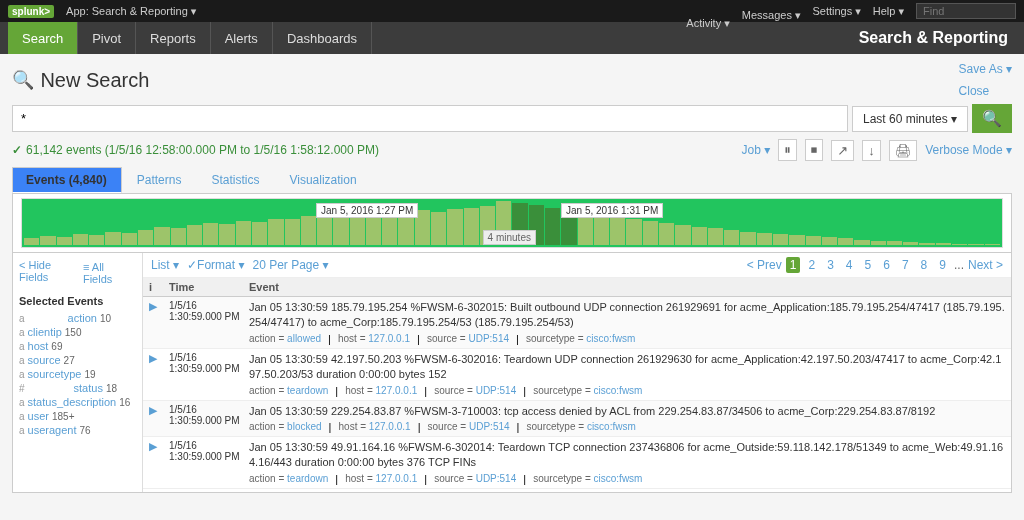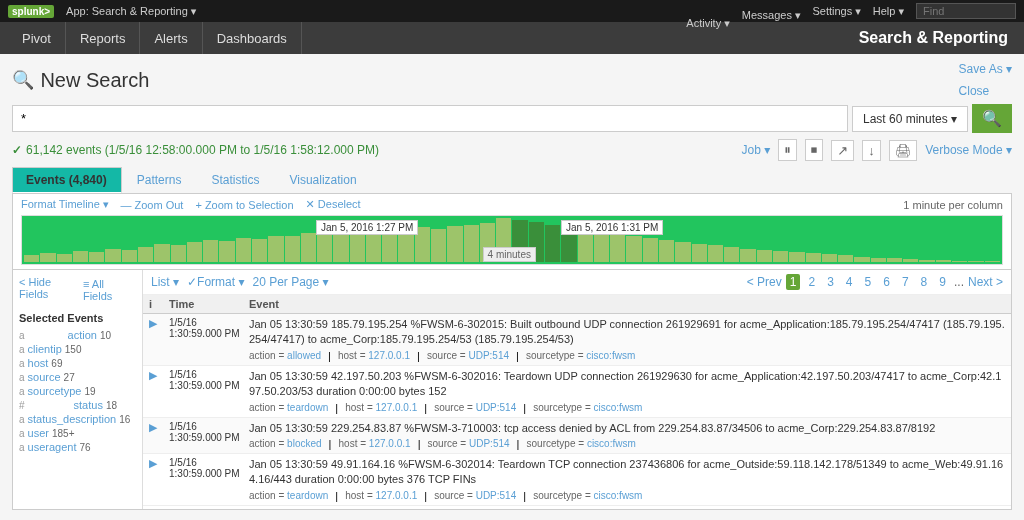--- a/index.html
+++ b/index.html
@@ -194,21 +194,21 @@
     .tab {
       padding: 5px 14px;
       font-size: 12px;
       cursor: pointer;
       border: 1px solid transparent;
       border-bottom: none;
       color: #5a9fd4;
       background: #f5f5f5;
     }
     .tab.active {
-      background: #14b8a6;
+      background: #3b82f6;
       border: 1px solid #ccc;
       border-bottom: 1px solid white;
       color: #333;
       font-weight: bold;
       padding-left: 13px;
     }
 
     
     .timeline-section {
       background: white;
@@ -455,20 +455,23 @@
   <div class="top-bar-right">
     <span style="color:#ccc;font-size:11px;cursor:pointer;margin-top:24px;">Activity ▾</span>
     <span style="color:#ccc;font-size:11px;cursor:pointer;margin-top:8px;">Messages ▾</span>
     <span style="color:#ccc;font-size:11px;cursor:pointer;">Settings ▾</span>
     <span style="color:#ccc;font-size:11px;cursor:pointer;">Help ▾</span>
     <input class="top-bar-search" type="text" placeholder="Find" style="">
   </div>
 </div>
 
 <div class="nav-bar">
+  <div class="nav-item active">
+    <span>Search</span>
+  </div>
   <div class="nav-item">
     <span>Pivot</span>
   </div>
   <div class="nav-item">
     <span>Reports</span>
   </div>
   <div class="nav-item">
     <span>Alerts</span>
   </div>
   <div class="nav-item">
@@ -513,27 +516,20 @@
   </div>
 
   <div class="tabs">
     <div class="tab active">Events (4,840)</div>
     <div class="tab">Patterns</div>
     <div class="tab">Statistics</div>
     <div class="tab">Visualization</div>
   </div>
 
   <div class="timeline-section">
-    <div class="timeline-controls">
-      <span class="timeline-btn">Format Timeline ▾</span>
-      <span class="timeline-btn">— Zoom Out</span>
-      <span class="timeline-btn">+ Zoom to Selection</span>
-      <span class="timeline-btn">✕ Deselect</span>
-      <span class="timeline-label">1 minute per column</span>
-    </div>
     <div class="timeline-chart">
       <div class="timeline-bar-container">
         <div class="timeline-bar" style="height:15%"></div>
         <div class="timeline-bar" style="height:20%"></div>
         <div class="timeline-bar" style="height:18%"></div>
         <div class="timeline-bar" style="height:25%"></div>
         <div class="timeline-bar" style="height:22%"></div>
         <div class="timeline-bar" style="height:30%"></div>
         <div class="timeline-bar" style="height:28%"></div>
         <div class="timeline-bar" style="height:35%"></div>

